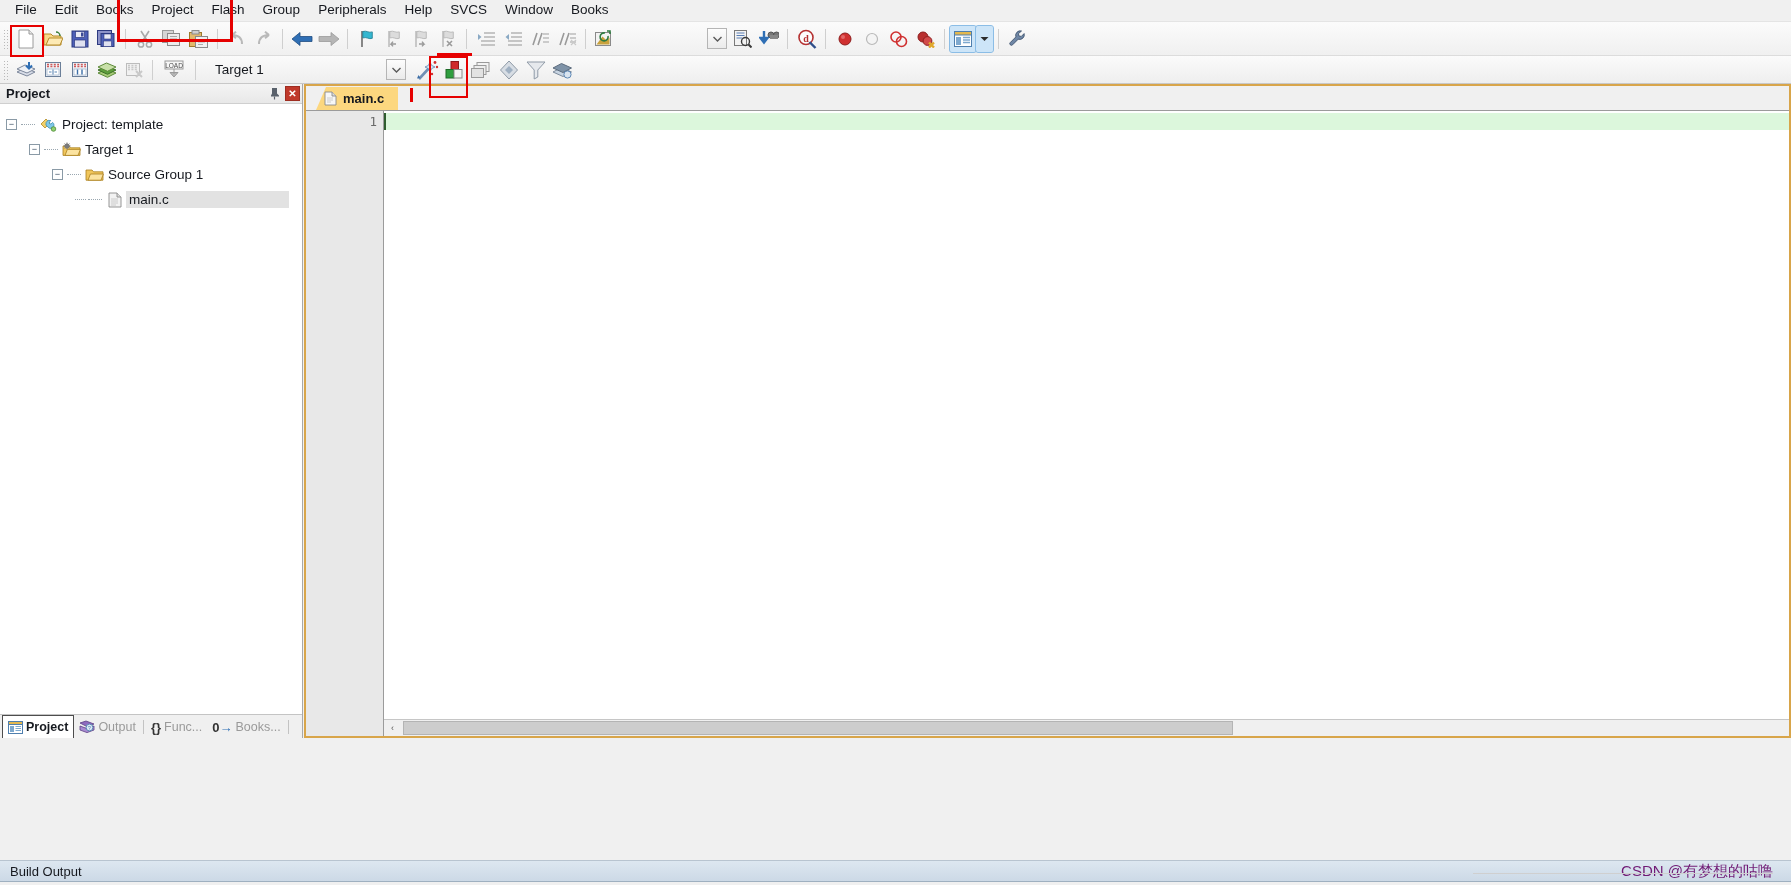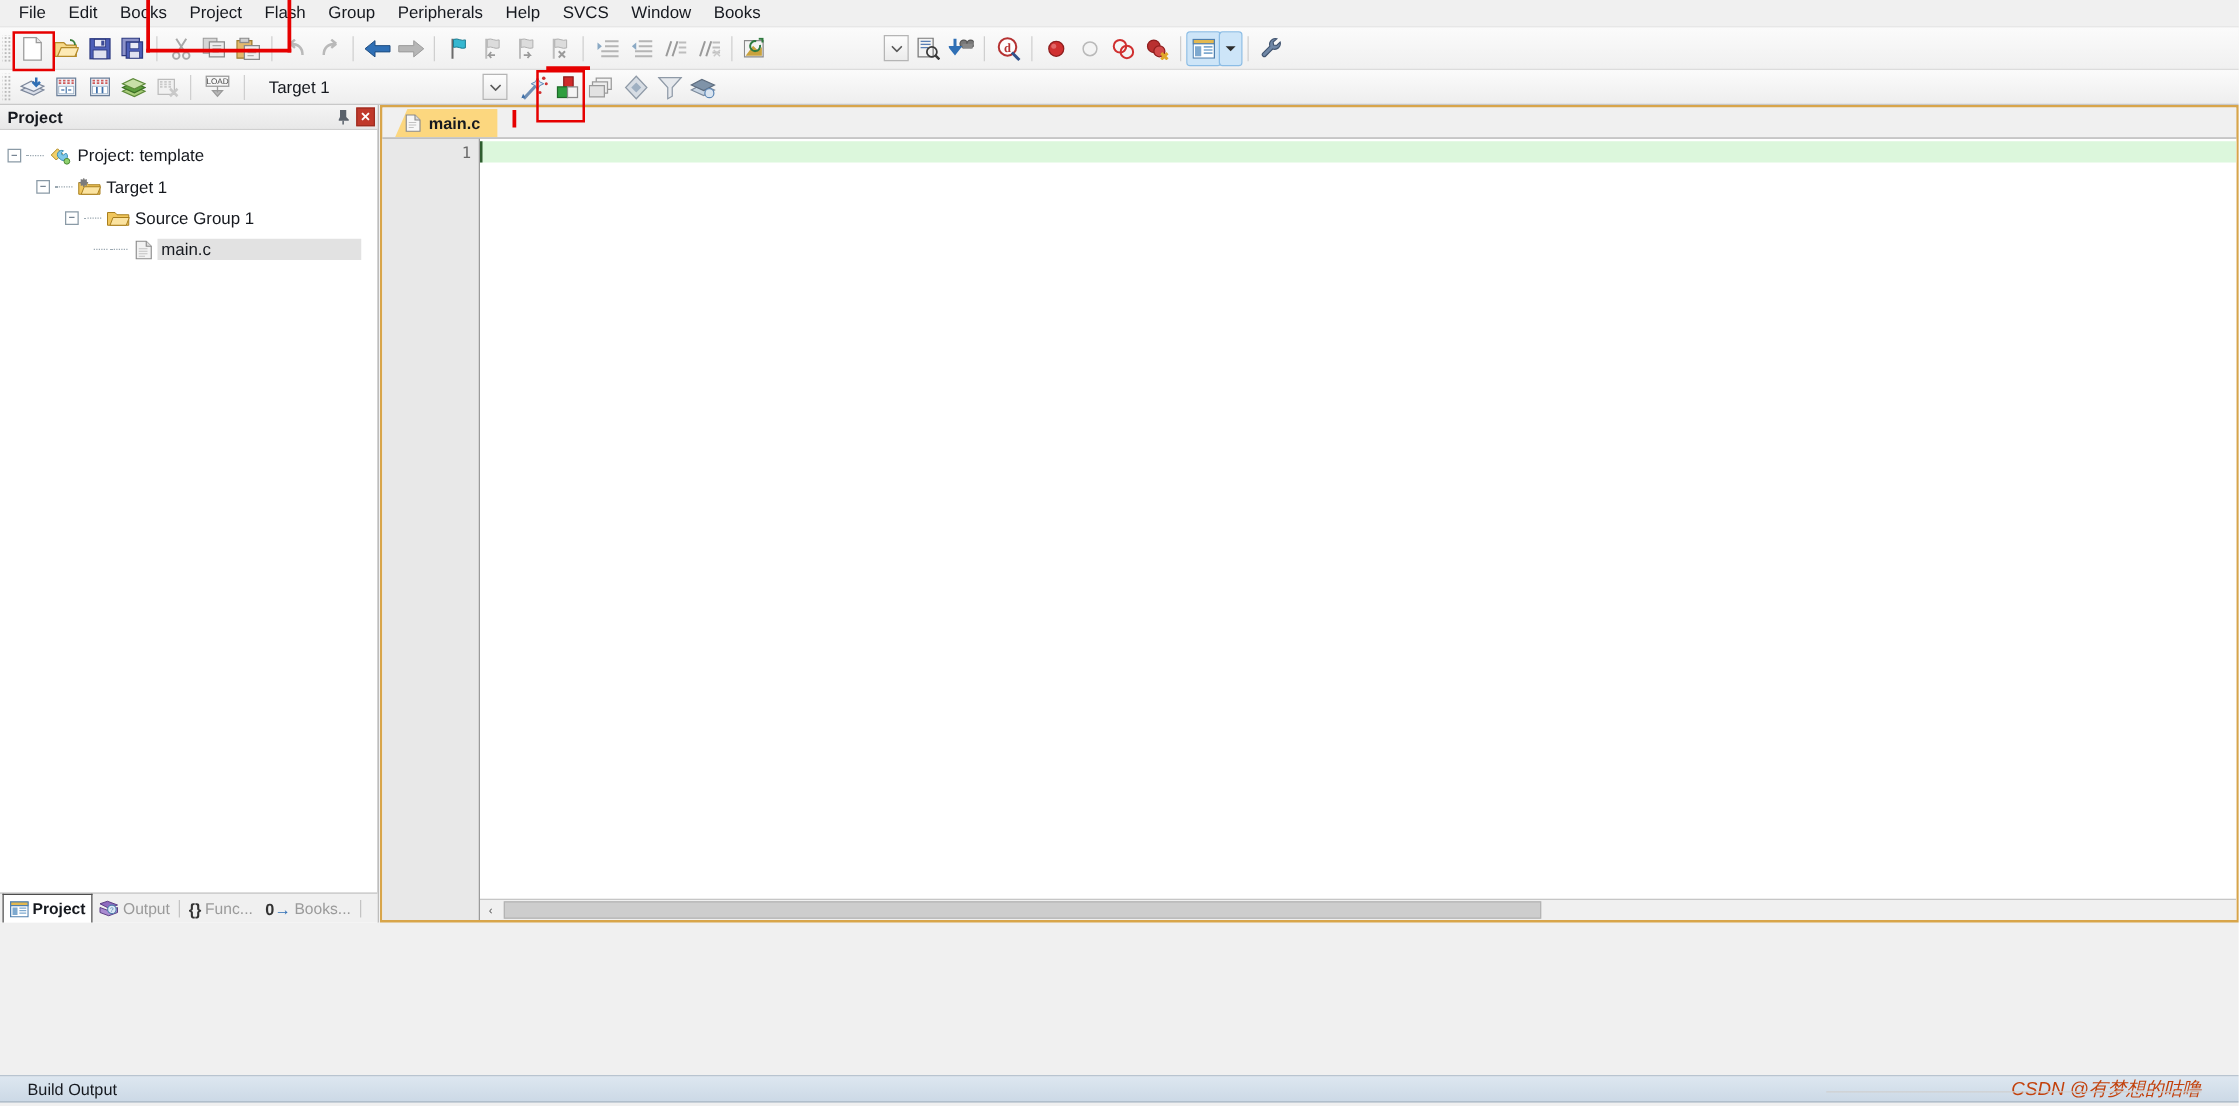--- a/index.html
+++ b/index.html
@@ -273,33 +273,32 @@
   
   .build-out {
     position: absolute;
     left: 0; top: 860px;
     width: 1791px; height: 25px;
   }
   .build-title {
     height: 22px;
     background: linear-gradient(#dde7f0,#ccd9e6);
     display: flex; align-items: center;
-    padding-left: 22px;
+    padding-left: 10px;
     font-size: 13px; color: #16191f;
     border-top: 1px solid #b8c4d0;
     border-bottom: 1px solid #9fb0c0;
   }
   .watermark {
     position: absolute;
-    right: 30px; bottom: 4px;
+    right: 18px; bottom: 4px;
     font-size: 15px;
-    color: #c2410c;
+    color: #701a75;
     z-index: 30;
     white-space: nowrap;
-    font-style: italic;
   }
   .wm-line {
     position: absolute;
     right: 0; top: 11px;
     width: 300px; height: 1px;
     background: #cfcfcf;
   }
   svg { display: block; }
 </style>
 </head>

